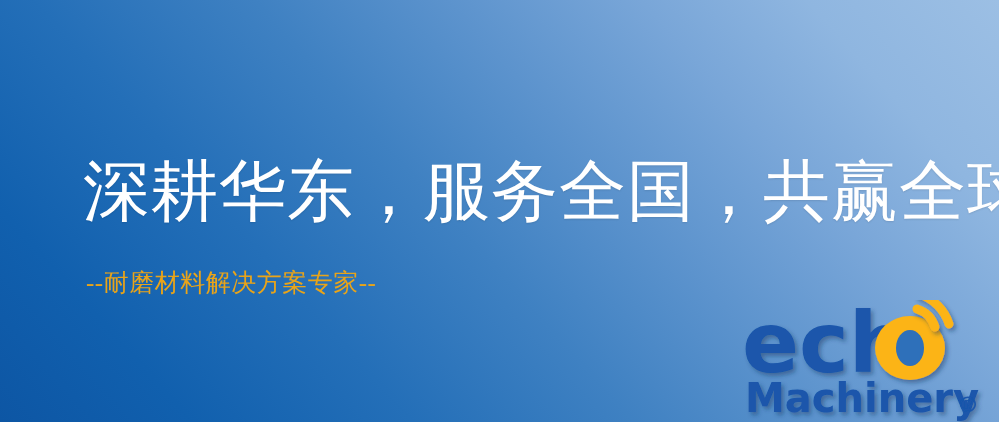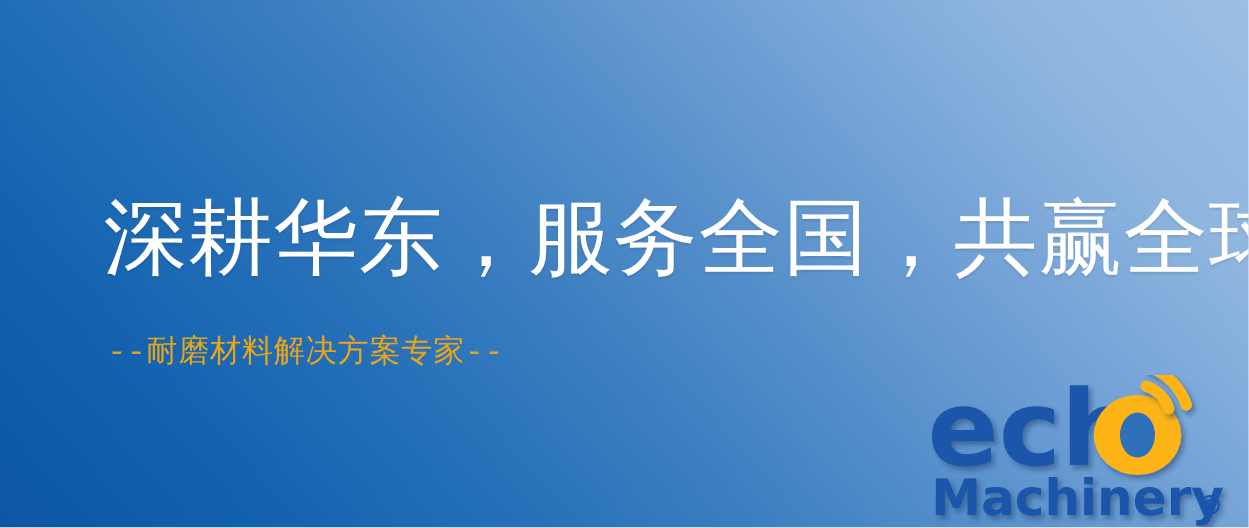--- a/index.html
+++ b/index.html
@@ -46,21 +46,21 @@
   #subtitle {
     position: absolute;
     left: 86px;
     top: 266px;
     height: 34px;
     color: #e9a419;
     font-size: 25px;
     line-height: 34px;
     letter-spacing: 0.5px;
     white-space: nowrap;
-    font-family: Liberation Mono, monospace;
+    font-family: Liberation Serif, serif;
   }
 
   
   #logo {
     position: absolute;
     left: 742px;
     top: 300px;
     width: 257px;
     height: 122px;
   }

